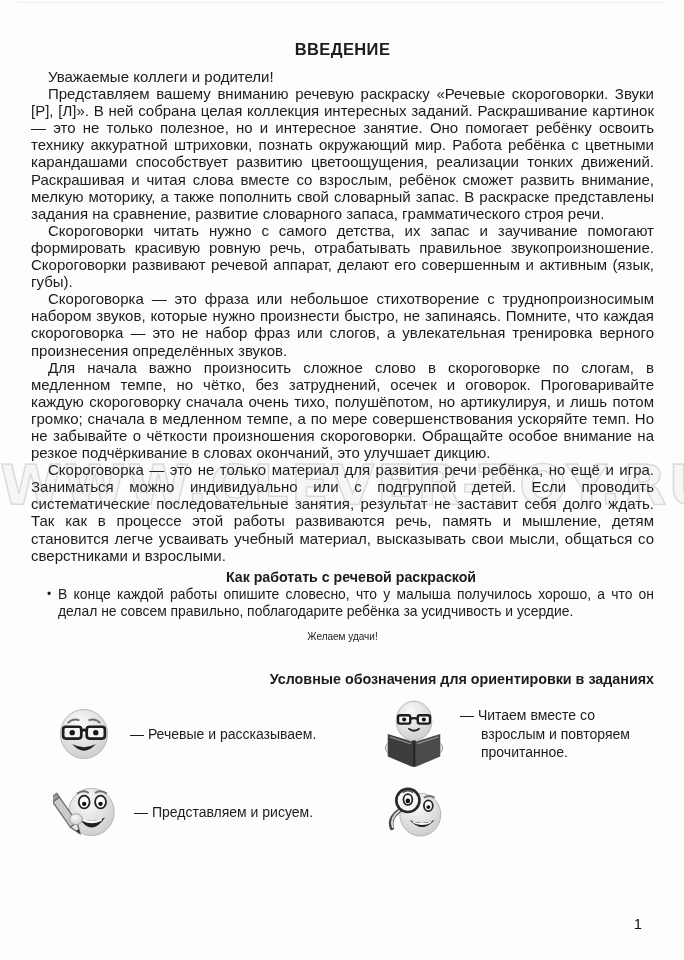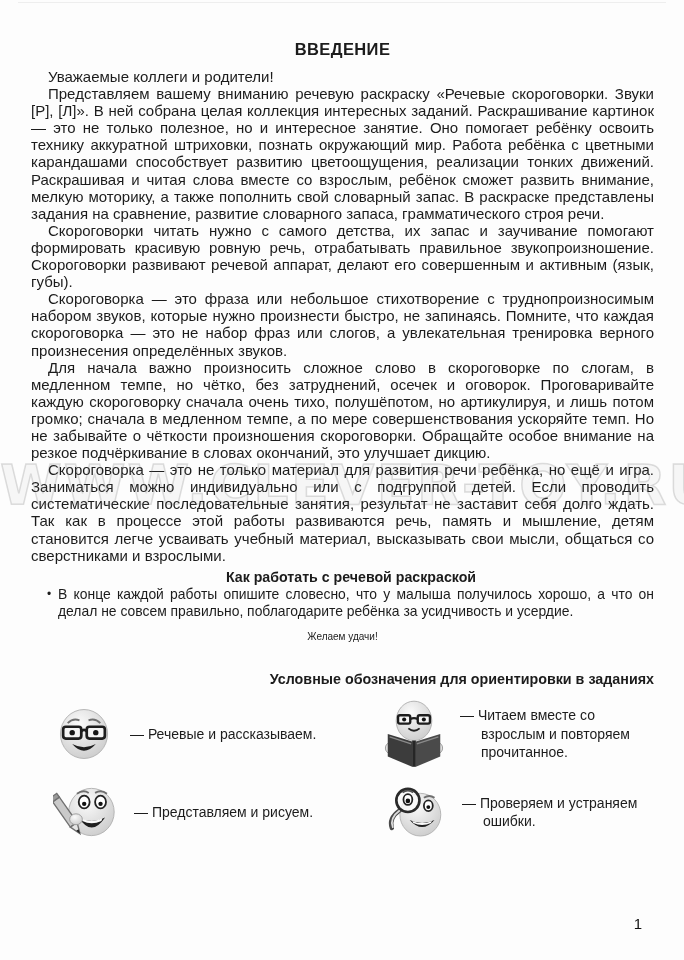--- a/index.html
+++ b/index.html
@@ -179,19 +179,18 @@
           <path d="M30 42 Q44 58 58 42 Q44 49 30 42 Z" fill="#1f1f1f"></path>
           <path d="M33 43 Q44 48 55 43 L54 45.5 Q44 50 34 45.5 Z" fill="#fafafa"></path>
           <path d="M19 31 Q6 40 10 51" stroke="#4a4a4a" stroke-width="5" fill="none" stroke-linecap="round"></path>
           <path d="M19 31 Q7 40 11 50" stroke="#dcdcdc" stroke-width="2" fill="none" stroke-linecap="round"></path>
           <circle cx="28" cy="20" r="13" fill="rgba(250,250,250,0.75)" stroke="#2a2a2a" stroke-width="3"></circle>
           <ellipse cx="28" cy="19" rx="5" ry="6" fill="#fff" stroke="#222" stroke-width="2"></ellipse>
           <circle cx="28" cy="20.5" r="2.6" fill="#111"></circle>
           <path d="M22 11 Q28 7 34 11" stroke="#555" stroke-width="2" fill="none"></path>
         </svg>
       </span>
-      <span class="legend-label">— Проверяем и устраняем ошибки.</span>
     </div>
 
   </div>
 </div>
 
 <div class="page-number">1</div>
 
 </body></html>

